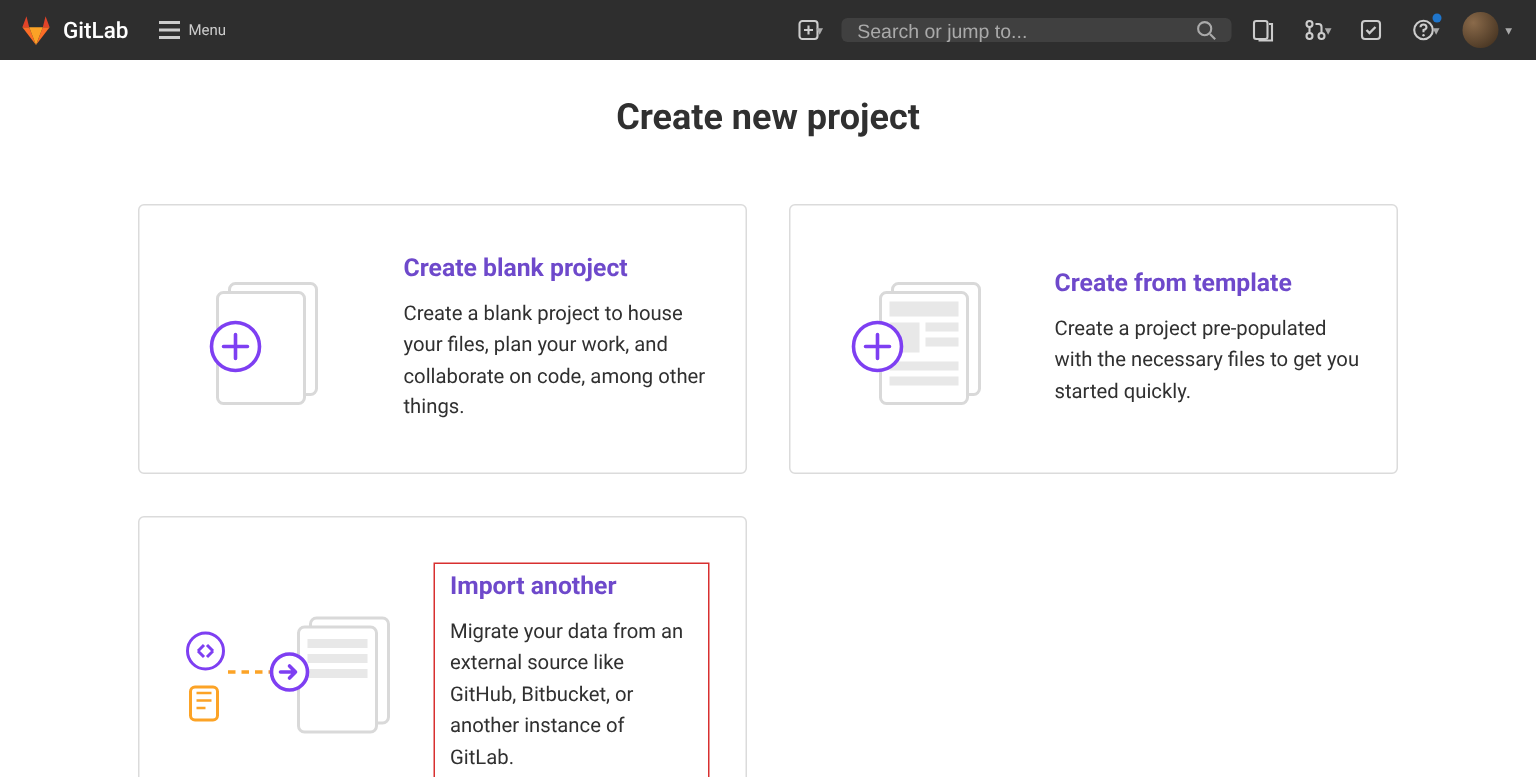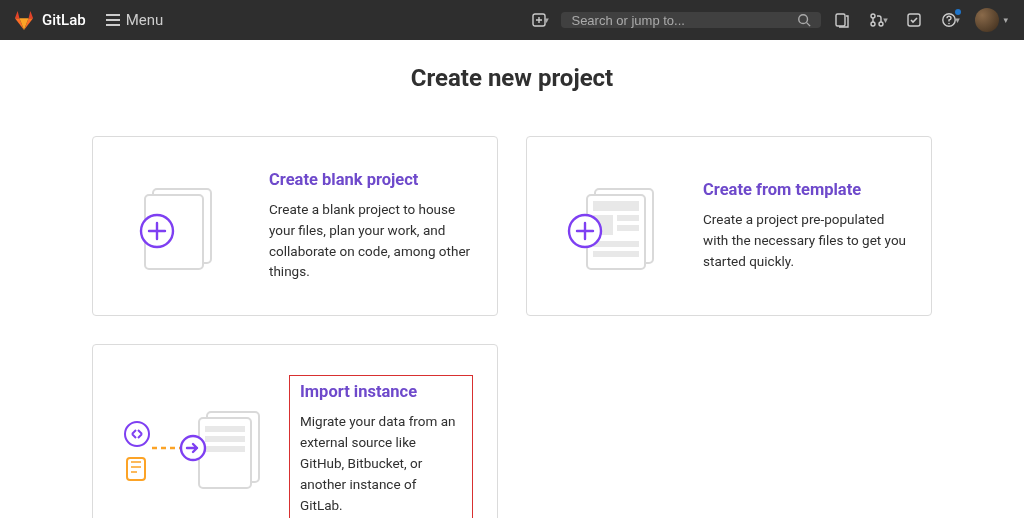--- a/index.html
+++ b/index.html
@@ -16,21 +16,21 @@
       height: 40px;
       display: flex;
       align-items: center;
       padding: 0 12px;
       color: #fff;
     }
     .nav-left { display: flex; align-items: center; gap: 8px; }
     .logo { display: flex; align-items: center; gap: 6px; text-decoration: none; color: #fff; font-weight: 500; }
     .logo-mark { width: 24px; height: 20px; display: block; }
     .logo-text { font-size: 15px; }
-    .menu-toggle { display: flex; align-items: center; gap: 6px; margin-left: 12px; cursor: pointer; font-size: 15px; color: #ccc; }
+    .menu-toggle { display: flex; align-items: center; gap: 6px; margin-left: 12px; cursor: pointer; font-size: 10px; color: #ccc; }
     .hamburger { display: flex; flex-direction: column; gap: 3px; }
     .hamburger span { width: 14px; height: 2px; background: #ccc; display: block; }
     .nav-right { margin-left: auto; display: flex; align-items: center; gap: 6px; }
     .nav-icon {
       width: 30px; height: 30px;
       display: flex; align-items: center; justify-content: center;
       cursor: pointer; border-radius: 4px;
       color: #ccc;
       position: relative;
     }
@@ -239,19 +239,19 @@
           <circle cx="20" cy="30" r="12" fill="#fff" stroke="#7e3ff2" stroke-width="2"></circle>
           <path d="M15 30 l4 -4 M15 30 l4 4 M25 30 l-4 -4 M25 30 l-4 4" stroke="#7e3ff2" stroke-width="2" fill="none"></path>
           <rect x="10" y="54" width="18" height="22" rx="3" fill="#fff" stroke="#fca326" stroke-width="2"></rect>
           <path d="M14 58 h10 M14 63 h10 M14 68 h6" stroke="#fca326" stroke-width="1.6"></path>
           <path d="M35 44 h36" stroke="#fca326" stroke-width="2.4" stroke-dasharray="5 4"></path>
           <circle cx="76" cy="44" r="12" fill="#fff" stroke="#7e3ff2" stroke-width="2.4"></circle>
           <path d="M70 44 h10 M76 40 l4 4 l-4 4" fill="none" stroke="#7e3ff2" stroke-width="2.4" stroke-linecap="round" stroke-linejoin="round"></path>
         </svg>
       </div>
       <div class="txt highlight-box">
-        <div class="card-title">Import instance</div>
+        <div class="card-title">Import another</div>
         <div class="card-desc">Migrate your data from an external source like GitHub, Bitbucket, or another instance of GitLab.</div>
       </div>
     </div>
 
   </div>
 </div>
 
 </body></html>

